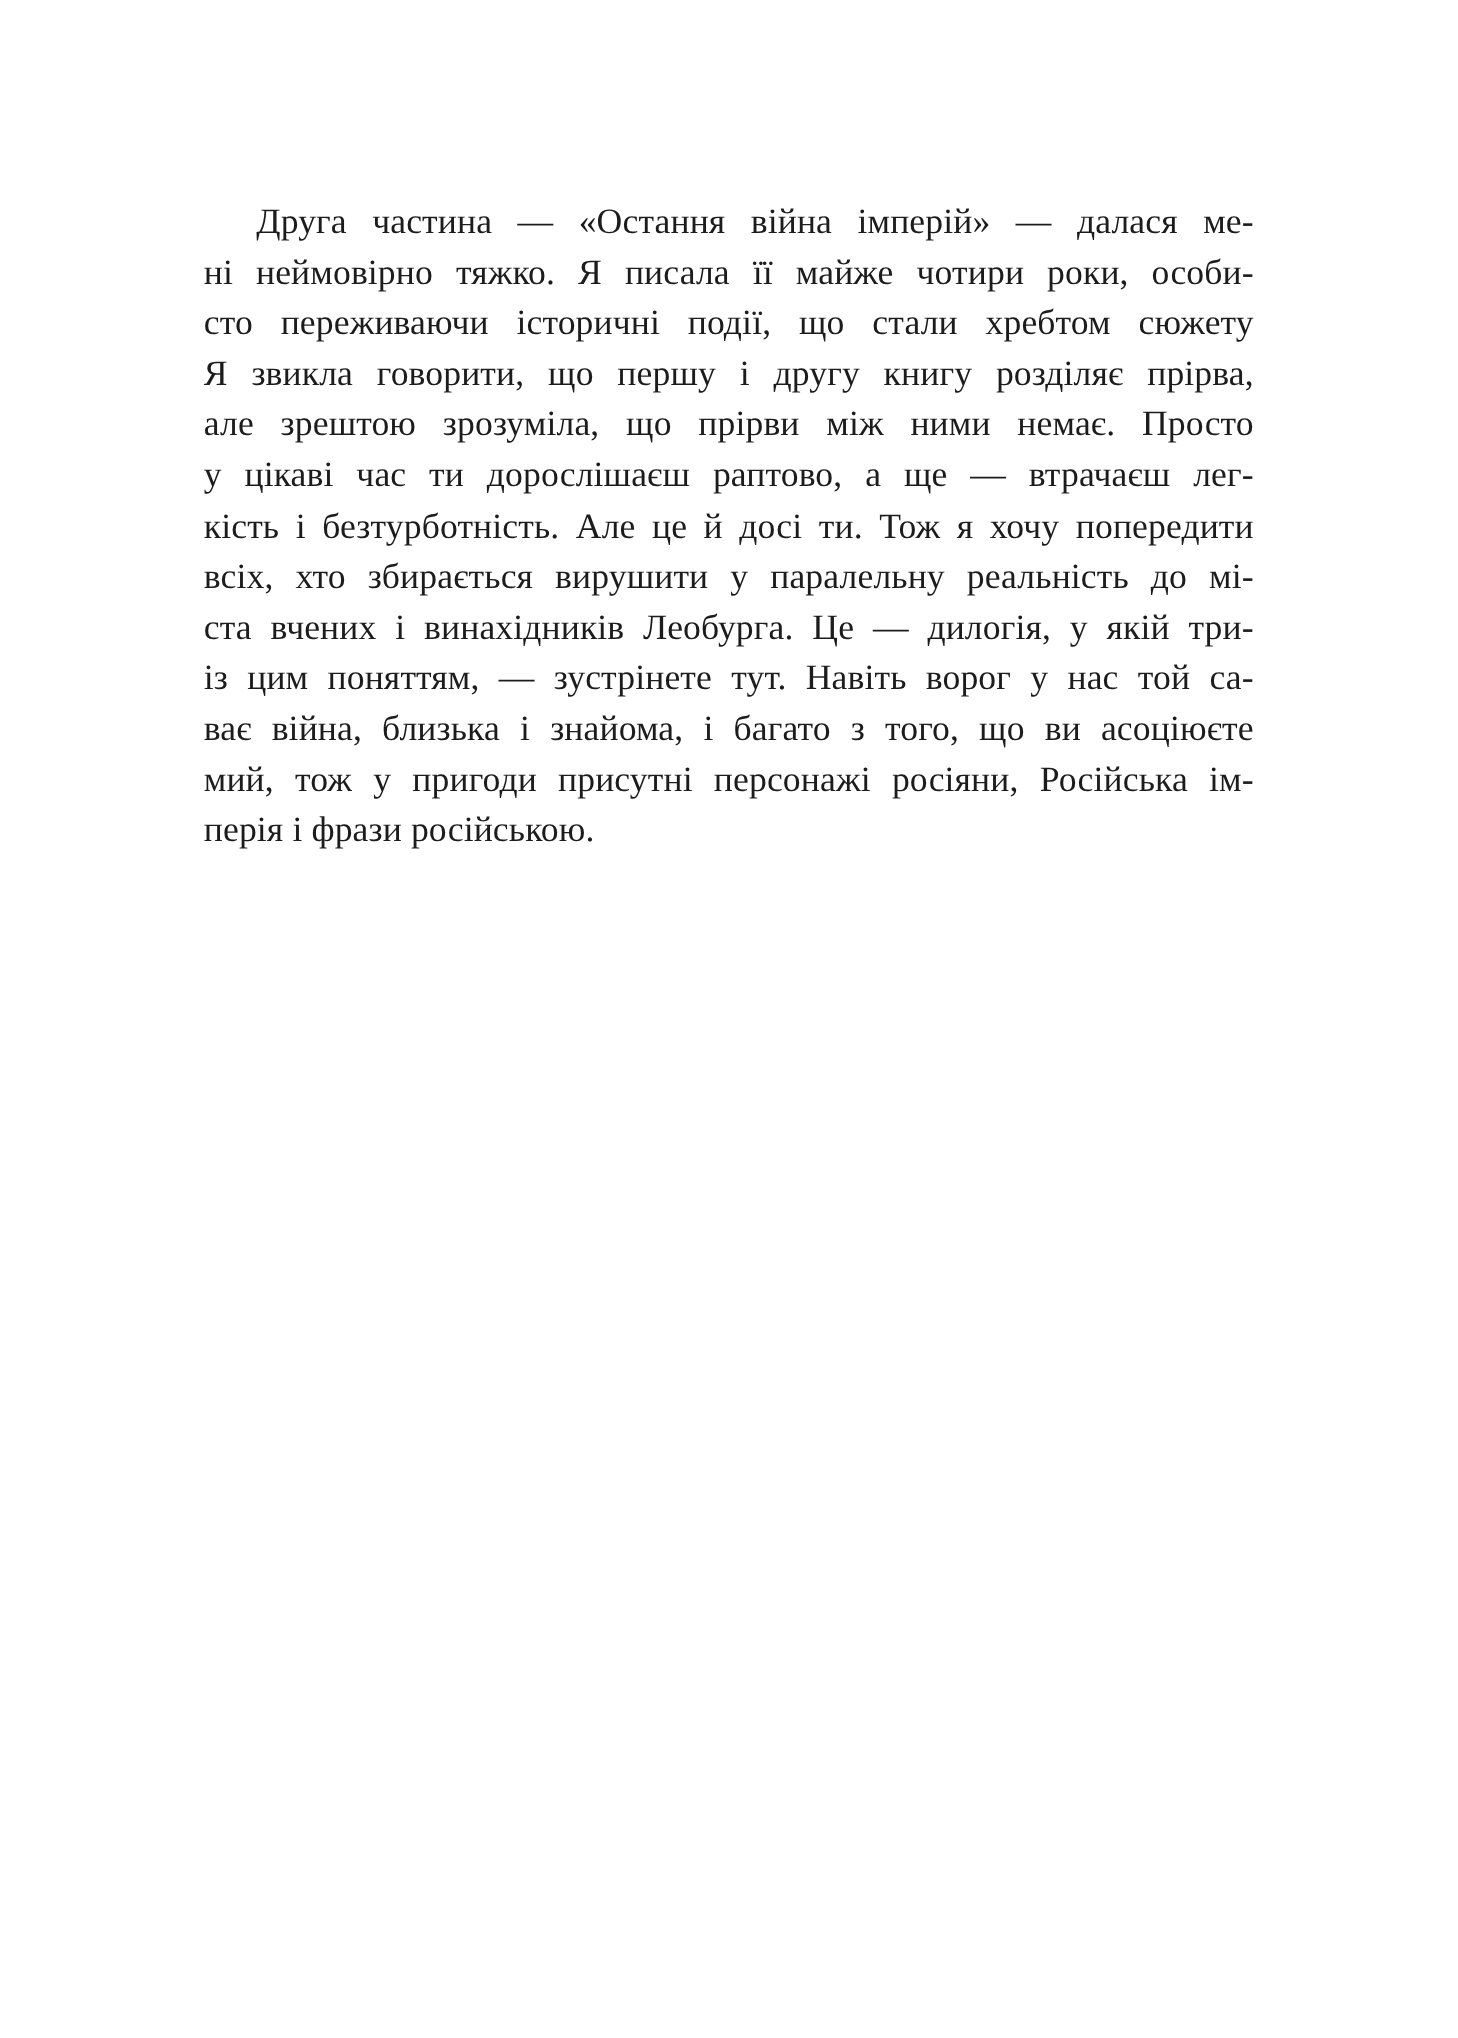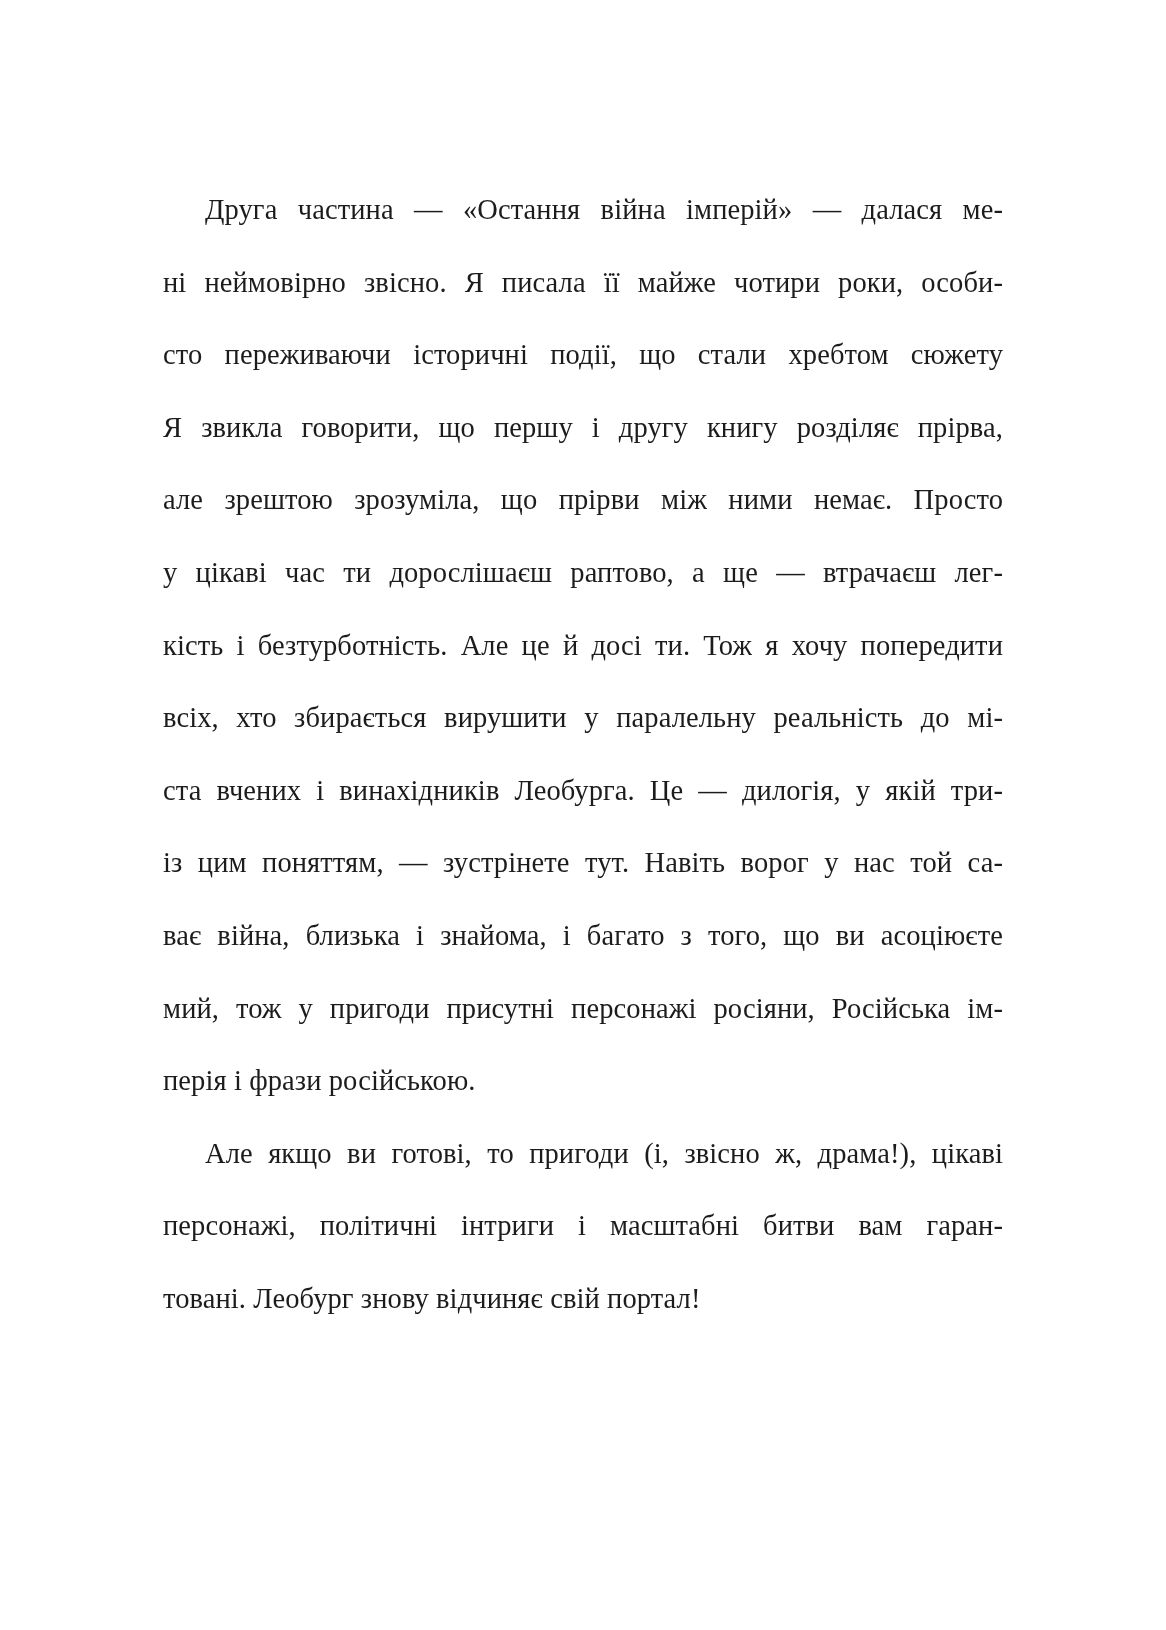--- a/index.html
+++ b/index.html
@@ -30,48 +30,42 @@
     letter-spacing: 0.1px;
   }
   .paragraph {
     margin: 0;
     padding: 0;
   }
   .line {
     text-align: justify;
     text-align-last: justify;
     min-height: 40.6px;
-    margin-top: 32px;
   }
   .line.last {
     text-align-last: left;
   }
   .line.indent {
     text-indent: 42px;
   }
 </style>
 </head>
 <body>
 
 <div class="page">
   <div class="text-block">
       <div class="paragraph">
         <div class="line indent">Друга частина — «Остання війна імперій» — далася ме-</div>
-        <div class="line">ні неймовірно звісно. Я писала її майже чотири роки, особи-</div>
+        <div class="line">ні неймовірно тяжко. Я писала її майже чотири роки, особи-</div>
         <div class="line">сто переживаючи історичні події, що стали хребтом сюжету</div>
         <div class="line">Я звикла говорити, що першу і другу книгу розділяє прірва,</div>
         <div class="line">але зрештою зрозуміла, що прірви між ними немає. Просто</div>
         <div class="line">у цікаві час ти дорослішаєш раптово, а ще — втрачаєш лег-</div>
         <div class="line">кість і безтурботність. Але це й досі ти. Тож я хочу попередити</div>
         <div class="line">всіх, хто збирається вирушити у паралельну реальність до мі-</div>
         <div class="line">ста вчених і винахідників Леобурга. Це — дилогія, у якій три-</div>
         <div class="line">із цим поняттям, — зустрінете тут. Навіть ворог у нас той са-</div>
         <div class="line">ває війна, близька і знайома, і багато з того, що ви асоціюєте</div>
         <div class="line">мий, тож у пригоди присутні персонажі росіяни, Російська ім-</div>
         <div class="line last">перія і фрази російською.</div>
       </div>
-      <div class="paragraph">
-        <div class="line indent">Але якщо ви готові, то пригоди (і, звісно ж, драма!), цікаві</div>
-        <div class="line">персонажі, політичні інтриги і масштабні битви вам гаран-</div>
-        <div class="line last">товані. Леобург знову відчиняє свій портал!</div>
-      </div>
     </div>
 </div>
 
 </body></html>

